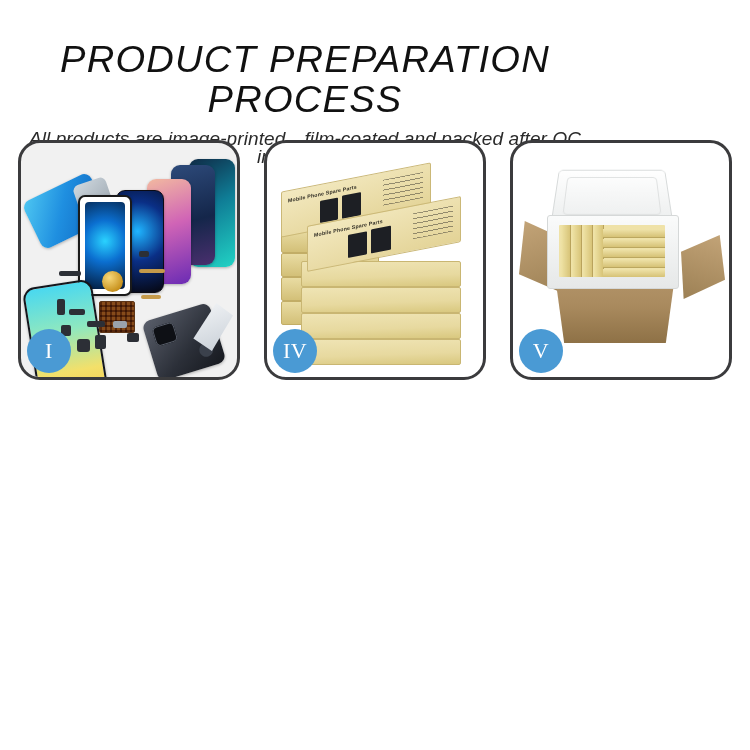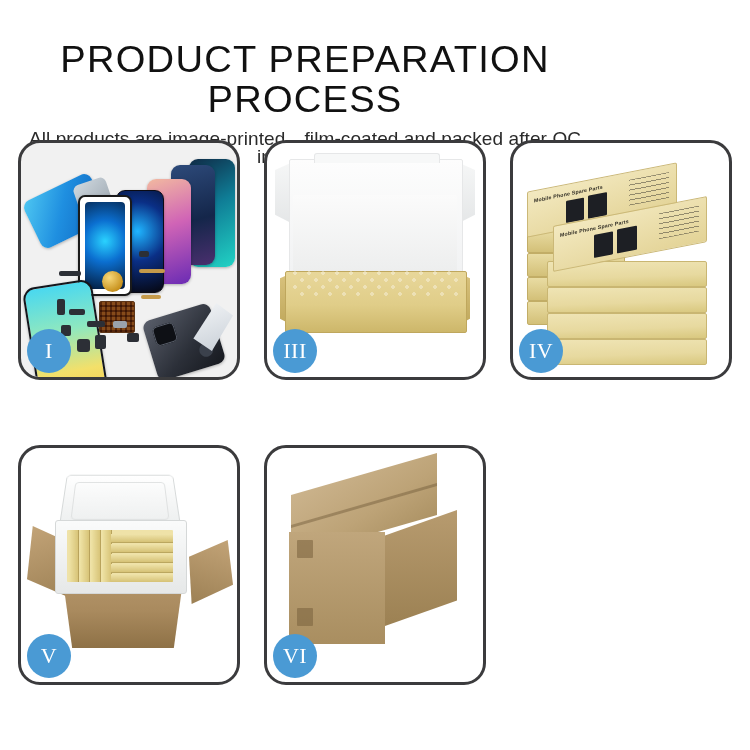--- a/index.html
+++ b/index.html
@@ -4,21 +4,21 @@
 <style>
   html,body{margin:0;padding:0;background:#ffffff;}
   body{
     width:750px;height:750px;overflow:hidden;
     font-family:"Liberation Sans","DejaVu Sans",sans-serif;
     -webkit-font-smoothing:antialiased;
   }
   .page{position:relative;width:750px;height:750px;background:#ffffff;}
 
   
-  .header{position:absolute;left:0;top:0;width:610px;text-align:center;}
+  .header{position:absolute;left:0;top:0;width:610px;text-align:center;font-style:italic;}
   .title{
     margin:0;padding-top:40px;
     font-size:37px;line-height:40px;letter-spacing:1.2px;
     font-weight:400;color:#111111;
     transform:scaleX(1.03);
   }
   .subtitle{
     margin:0;padding-top:10px;
     font-size:19px;line-height:18px;letter-spacing:.1px;
     font-weight:400;color:#2a2a2a;
@@ -362,33 +362,20 @@
         <div class="sp pale" style="left:92px;top:178px;width:14px;height:7px;"></div>
         <div class="sp" style="left:106px;top:190px;width:12px;height:9px;"></div>
         <div class="sp" style="left:66px;top:178px;width:18px;height:6px;"></div>
         <div class="sp" style="left:118px;top:108px;width:10px;height:6px;"></div>
         <div class="tool"></div>
       </div>
       <div class="badge">I</div>
     </div>
 
 
-    <div class="panel p3">
-      <div class="stage">
-        <div class="lidwingL"></div>
-        <div class="lidwingR"></div>
-        <div class="lidback"></div>
-        <div class="foamsheet"></div>
-        <div class="boxflapL"></div>
-        <div class="boxflapR"></div>
-        <div class="boxbase"></div>
-        <div class="boxrim"></div>
-      </div>
-      <div class="badge">III</div>
-    </div>
 
     <div class="panel p4">
       <div class="stage">
 
         <div class="kb-side" style="left:14px;top:86px;width:96px;height:22px;"></div>
         <div class="kb-side" style="left:14px;top:110px;width:96px;height:22px;"></div>
         <div class="kb-side" style="left:14px;top:134px;width:96px;height:22px;"></div>
         <div class="kb-side" style="left:14px;top:158px;width:96px;height:22px;"></div>
 
         <div class="kb-top" style="left:14px;top:34px;">
@@ -428,25 +415,15 @@
           <div class="hsl" style="top:4px;"></div>
           <div class="hsl" style="top:14px;"></div>
           <div class="hsl" style="top:24px;"></div>
           <div class="hsl" style="top:34px;"></div>
           <div class="hsl" style="top:44px;"></div>
         </div>
       </div>
       <div class="badge">V</div>
     </div>
 
-    <div class="panel p6">
-      <div class="stage">
-        <div class="c6-top"></div>
-        <div class="c6-front"></div>
-        <div class="c6-side"></div>
-        <div class="c6-tape" style="left:30px;top:92px;width:16px;height:18px;"></div>
-        <div class="c6-tape" style="left:30px;top:160px;width:16px;height:18px;"></div>
-      </div>
-      <div class="badge">VI</div>
-    </div>
 
   </div>
 </div>
 
 </body></html>

